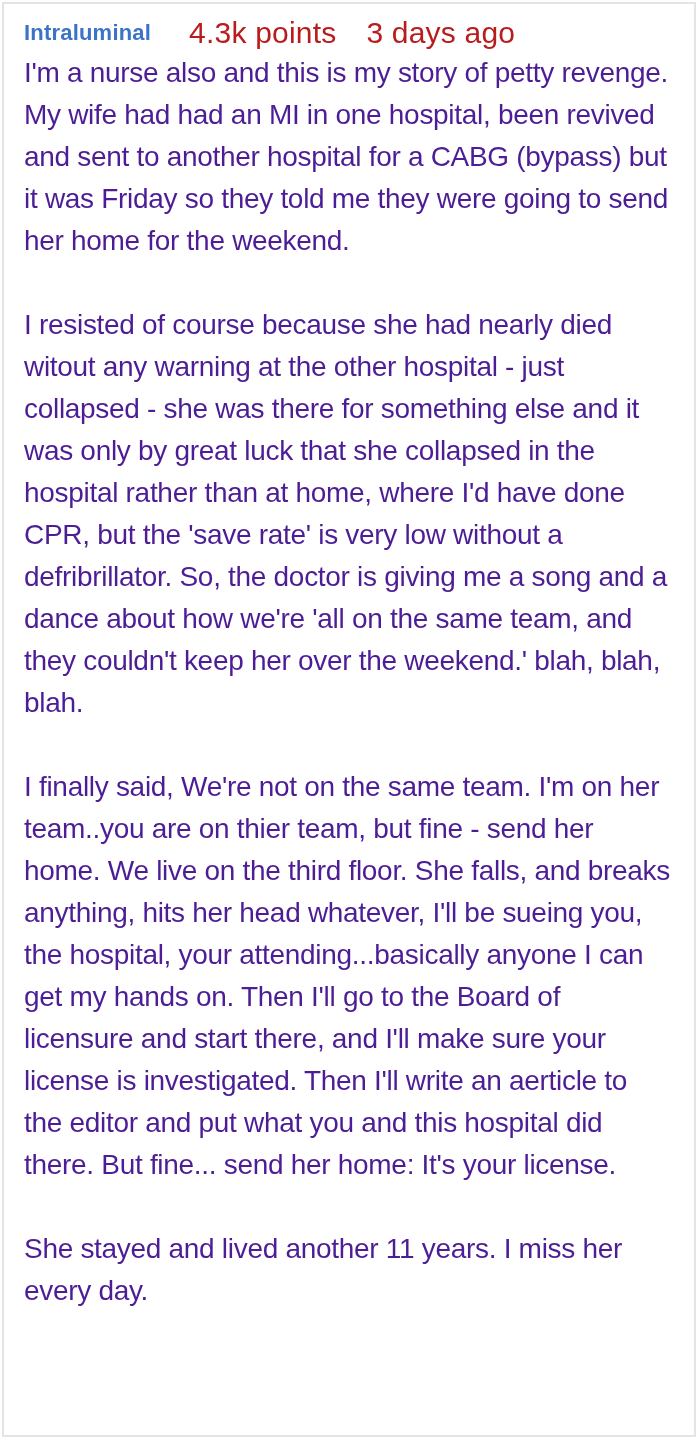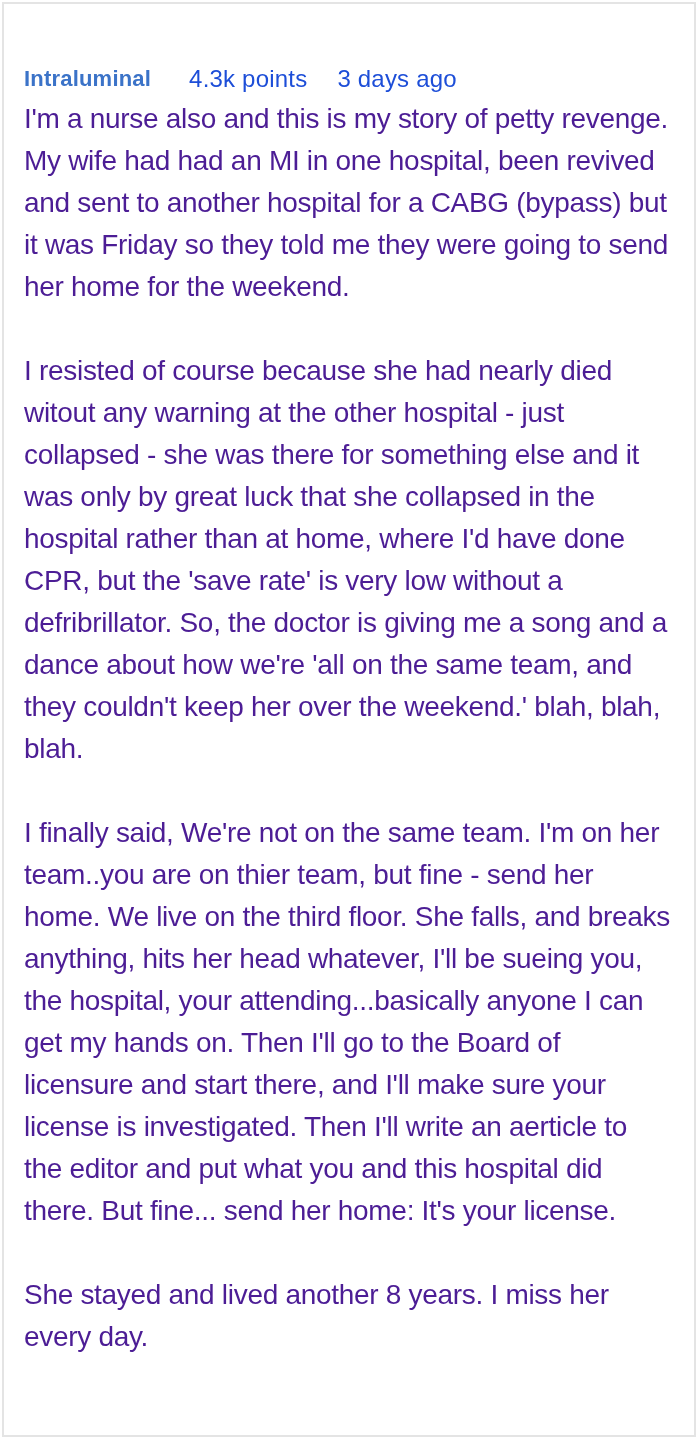--- a/index.html
+++ b/index.html
@@ -33,26 +33,26 @@
   }
   .author-link {
     color: #3b73c8;
     font-weight: bold;
     font-size: 22px;
     text-decoration: none;
     letter-spacing: 0.2px;
     cursor: pointer;
   }
   .meta {
-    color: #1d4ed8;
-    font-size: 24px;
+    color: #b91c1c;
+    font-size: 30px;
     letter-spacing: 0.2px;
   }
   .meta.points { margin-left: 27px; }
-  .meta.timestamp { margin-left: 19px; margin-top: 46px; }
+  .meta.timestamp { margin-left: 19px; }
   .comment-body {
     color: #4c1d95;
     font-size: 28px;
     line-height: 42px;
     letter-spacing: -0.3px;
   }
   .comment-body p {
     margin: 0 0 42px 0;
   }
   .comment-body p:last-child {
@@ -65,15 +65,15 @@
 <div class="comment-card">
   <div class="comment-header">
     <span class="author-link">Intraluminal</span>
     <span class="meta points">4.3k points</span>
     <span class="meta timestamp">3 days ago</span>
   </div>
   <div class="comment-body">
     <p>I'm a nurse also and this is my story of petty revenge. My wife had had an MI in one hospital, been revived and sent to another hospital for a CABG (bypass) but it was Friday so they told me they were going to send her home for the weekend.</p>
     <p>I resisted of course because she had nearly died witout any warning at the other hospital - just collapsed - she was there for something else and it was only by great luck that she collapsed in the hospital rather than at home, where I'd have done CPR, but the 'save rate' is very low without a defribrillator. So, the doctor is giving me a song and a dance about how we're 'all on the same team, and they couldn't keep her over the weekend.' blah, blah, blah.</p>
     <p>I finally said, We're not on the same team. I'm on her team..you are on thier team, but fine - send her home. We live on the third floor. She falls, and breaks anything, hits her head whatever, I'll be sueing you, the hospital, your attending...basically anyone I can get my hands on. Then I'll go to the Board of licensure and start there, and I'll make sure your license is investigated. Then I'll write an aerticle to the editor and put what you and this hospital did there. But fine... send her home: It's your license.</p>
-    <p>She stayed and lived another 8 years. I miss her every day.</p>
+    <p>She stayed and lived another 11 years. I miss her every day.</p>
   </div>
 </div>
 
 </body></html>

